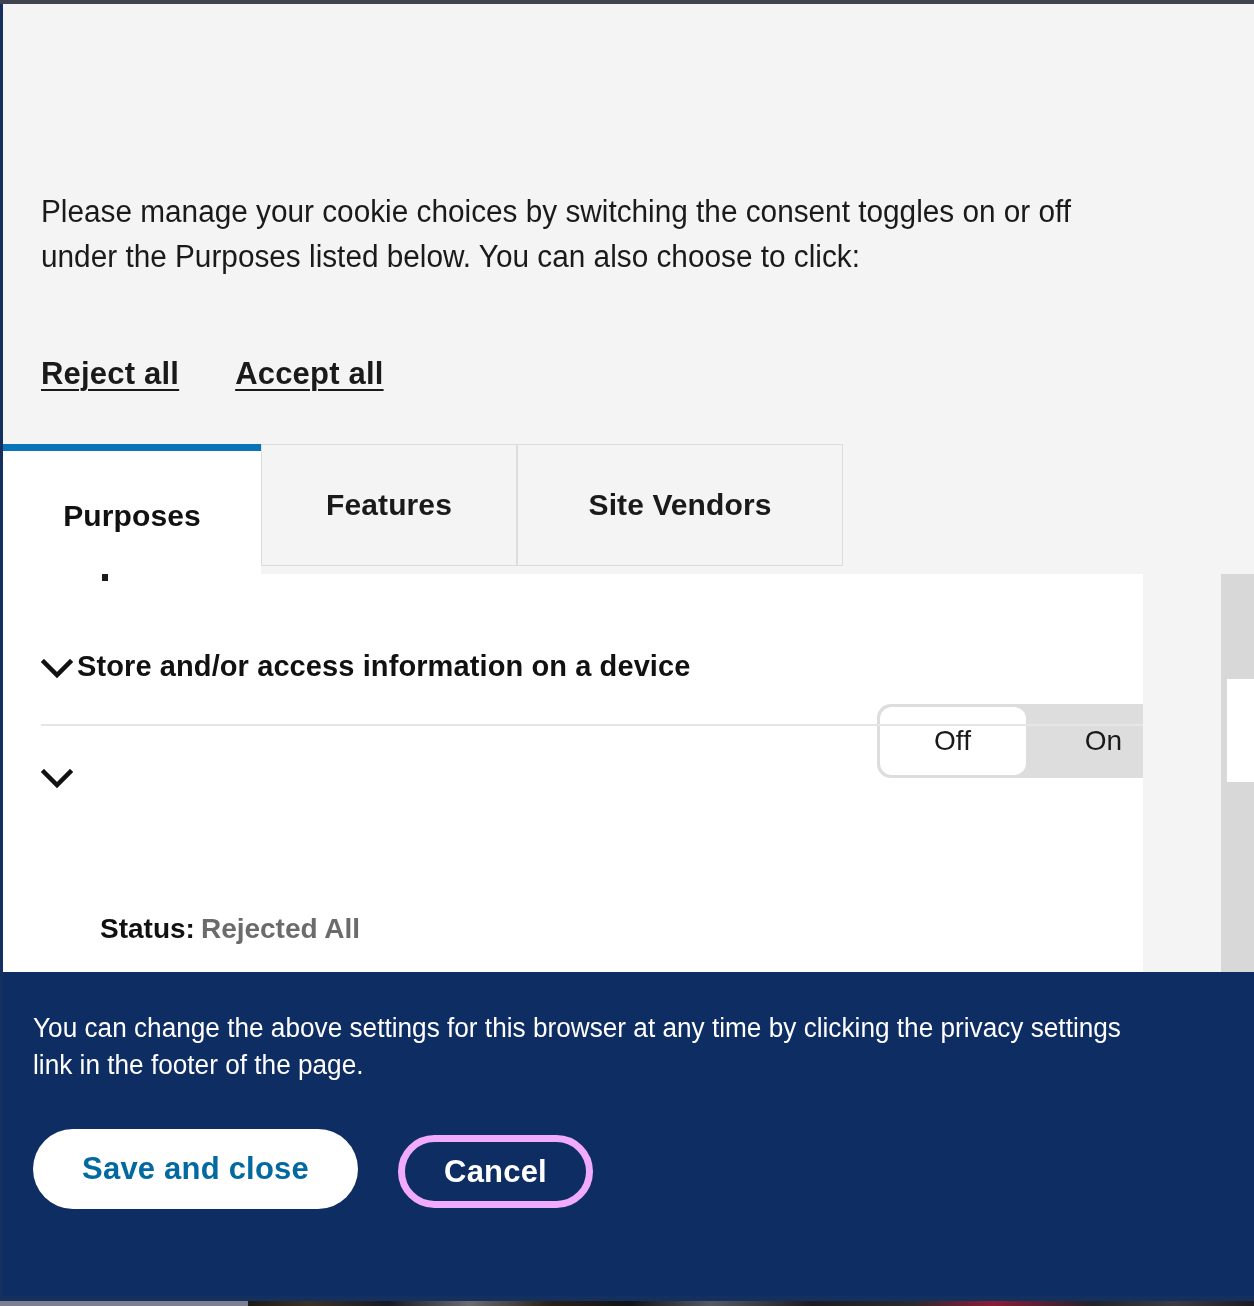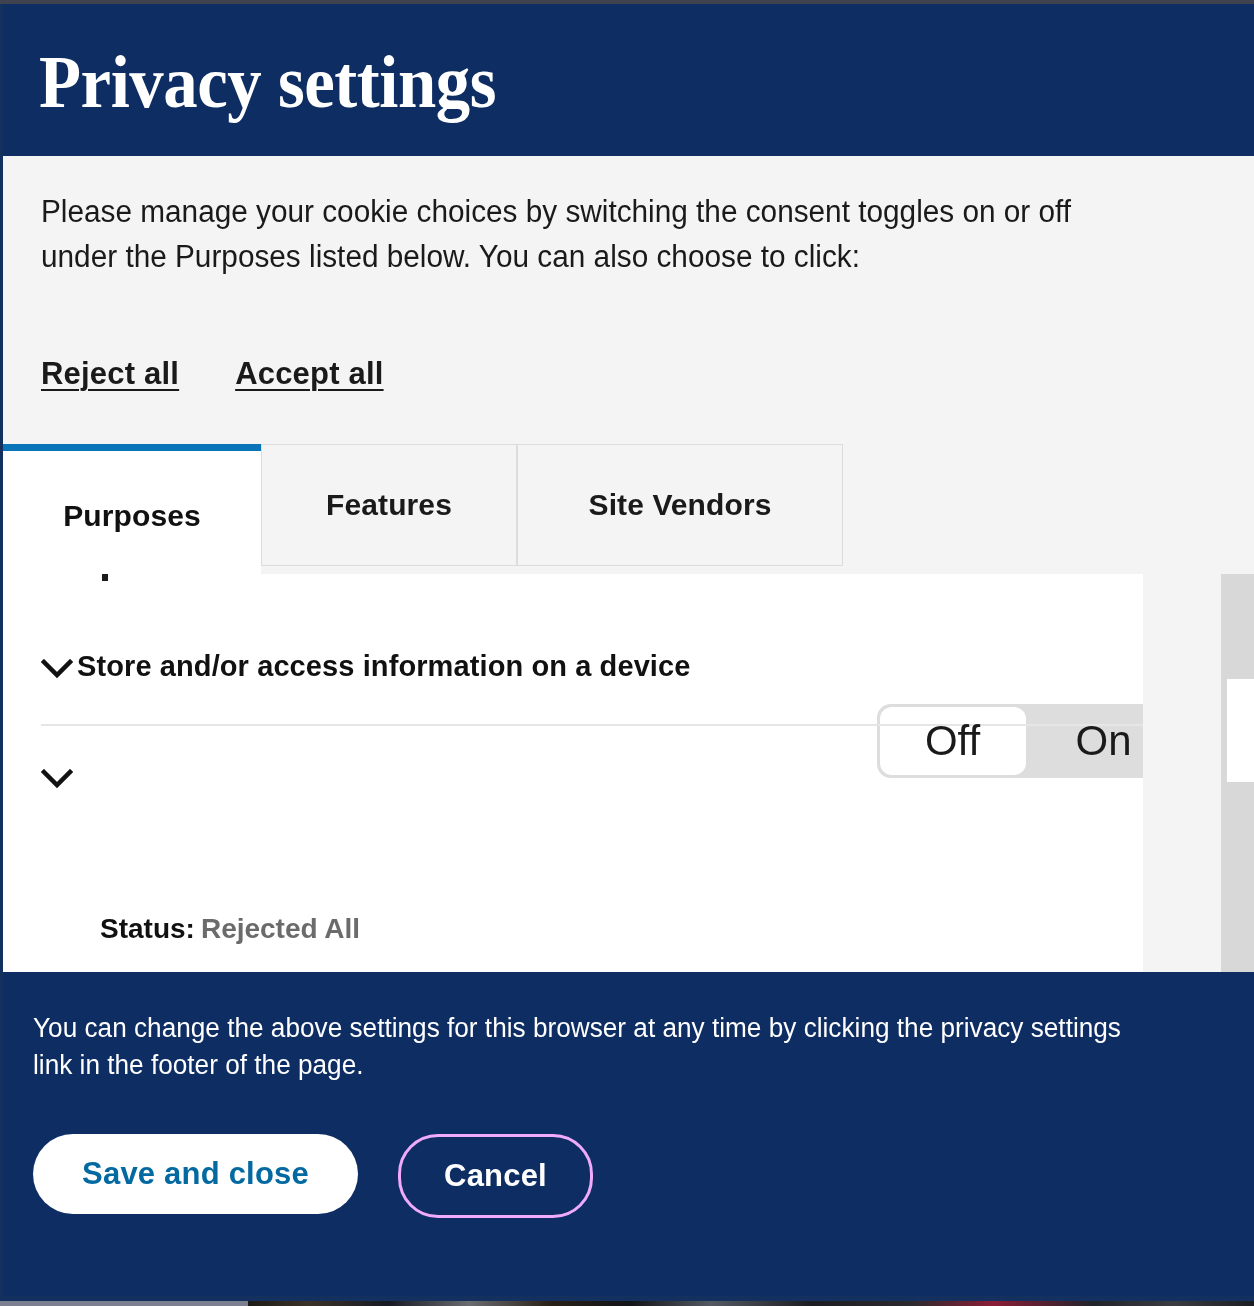--- a/index.html
+++ b/index.html
@@ -250,21 +250,21 @@
     box-sizing: border-box;
   }
   .toggle .seg {
     position: absolute;
     top: 0;
     height: 74px;
     width: 151px;
     display: flex;
     align-items: center;
     justify-content: center;
-    font-size: 42px;
+    font-size: 28px;
     color: #1a1a1a;
     font-family: "Liberation Sans", sans-serif;
     box-sizing: border-box;
   }
   .toggle .seg.off { left: 0; }
   .toggle .seg.on  { left: 151px; }
   .toggle .knob {
     position: absolute;
     top: 3px;
     left: 3px;
@@ -342,45 +342,42 @@
     color: #0369a1;
     border: none;
     font-size: 31px;
     font-weight: bold;
     cursor: pointer;
     font-family: "Liberation Sans", sans-serif;
     letter-spacing: 0.2px;
   }
   #cancel-button {
     width: 195px;
-    height: 84px;
+    height: 73px;
     border-radius: 40px;
     background: transparent;
     color: #ffffff;
-    border: 3px solid #f0abfc;
+    border: 7px solid #f0abfc;
     font-size: 31px;
     font-weight: bold;
     cursor: pointer;
     font-family: "Liberation Sans", sans-serif;
     letter-spacing: 0.2px;
     margin-top: 5px;
   }
 </style>
 </head>
 <body>
 
 <div id="page">
 
   <div id="top-strip"></div>
 
   <div id="modal">
 
-    <div id="modal-header">
-      <div id="modal-title">Privacy settings</div>
-    </div>
 
     <div id="intro">
       <div id="intro-text">Please manage your cookie choices by switching the consent toggles on or off under the Purposes listed below. You can also choose to click:</div>
 
       <div id="quick-actions">
         <button class="quick-link">Reject all</button>
         <button class="quick-link">Accept all</button>
       </div>
     </div>
 

